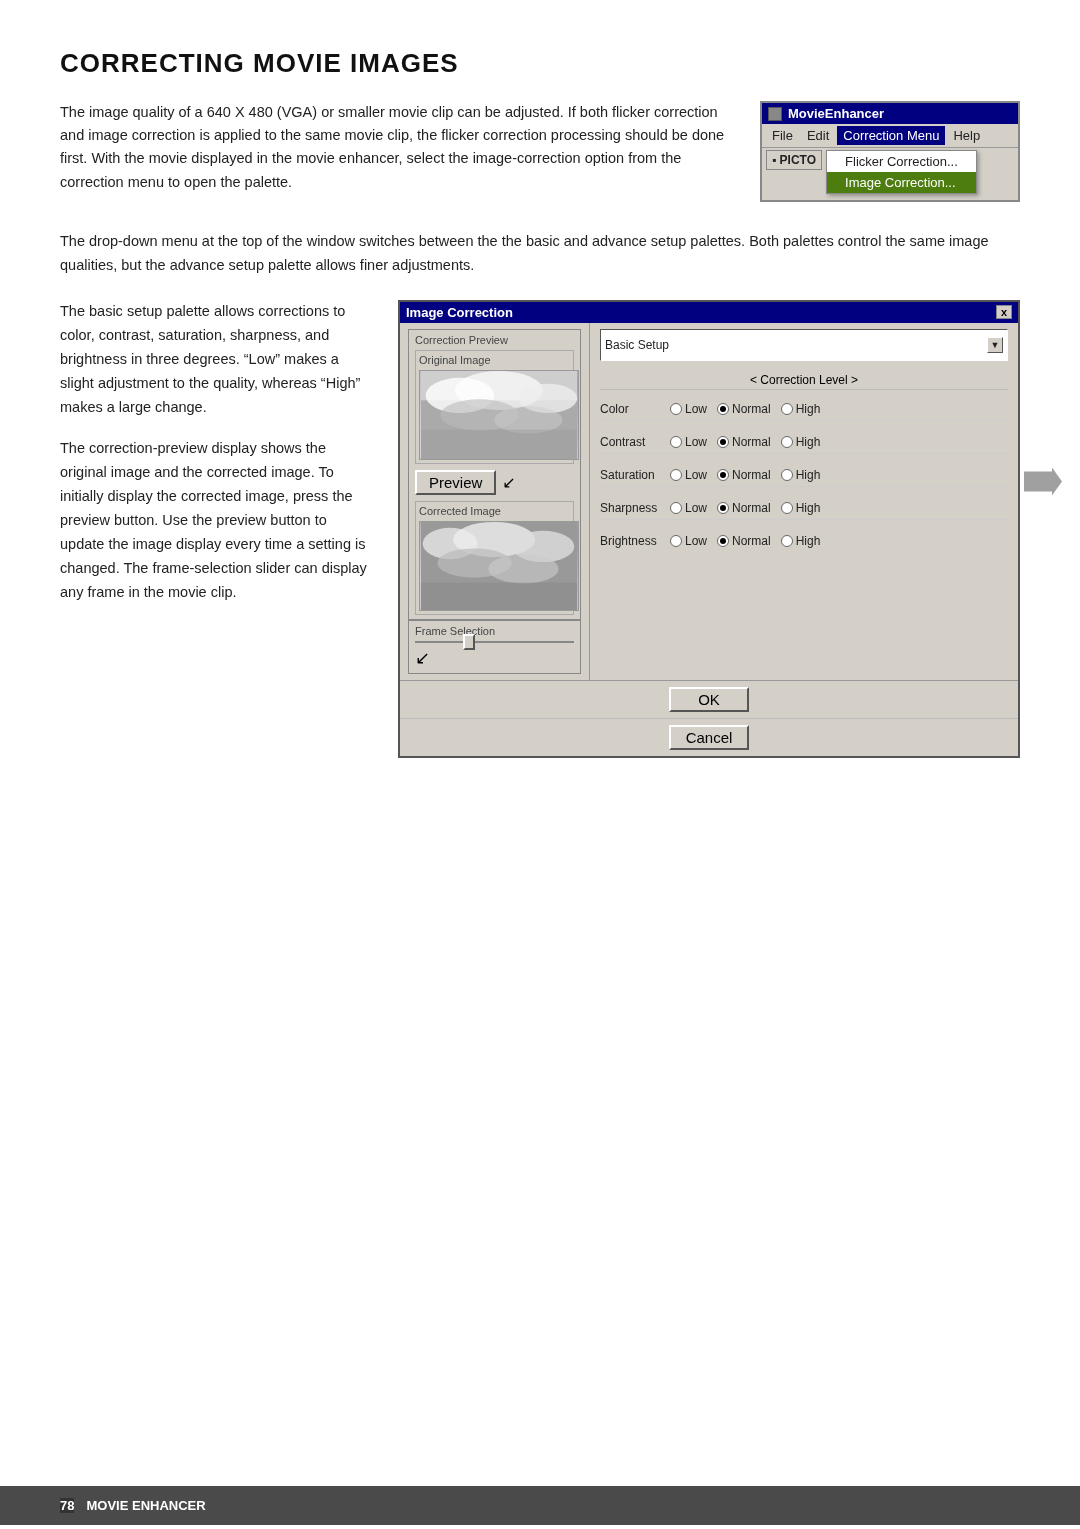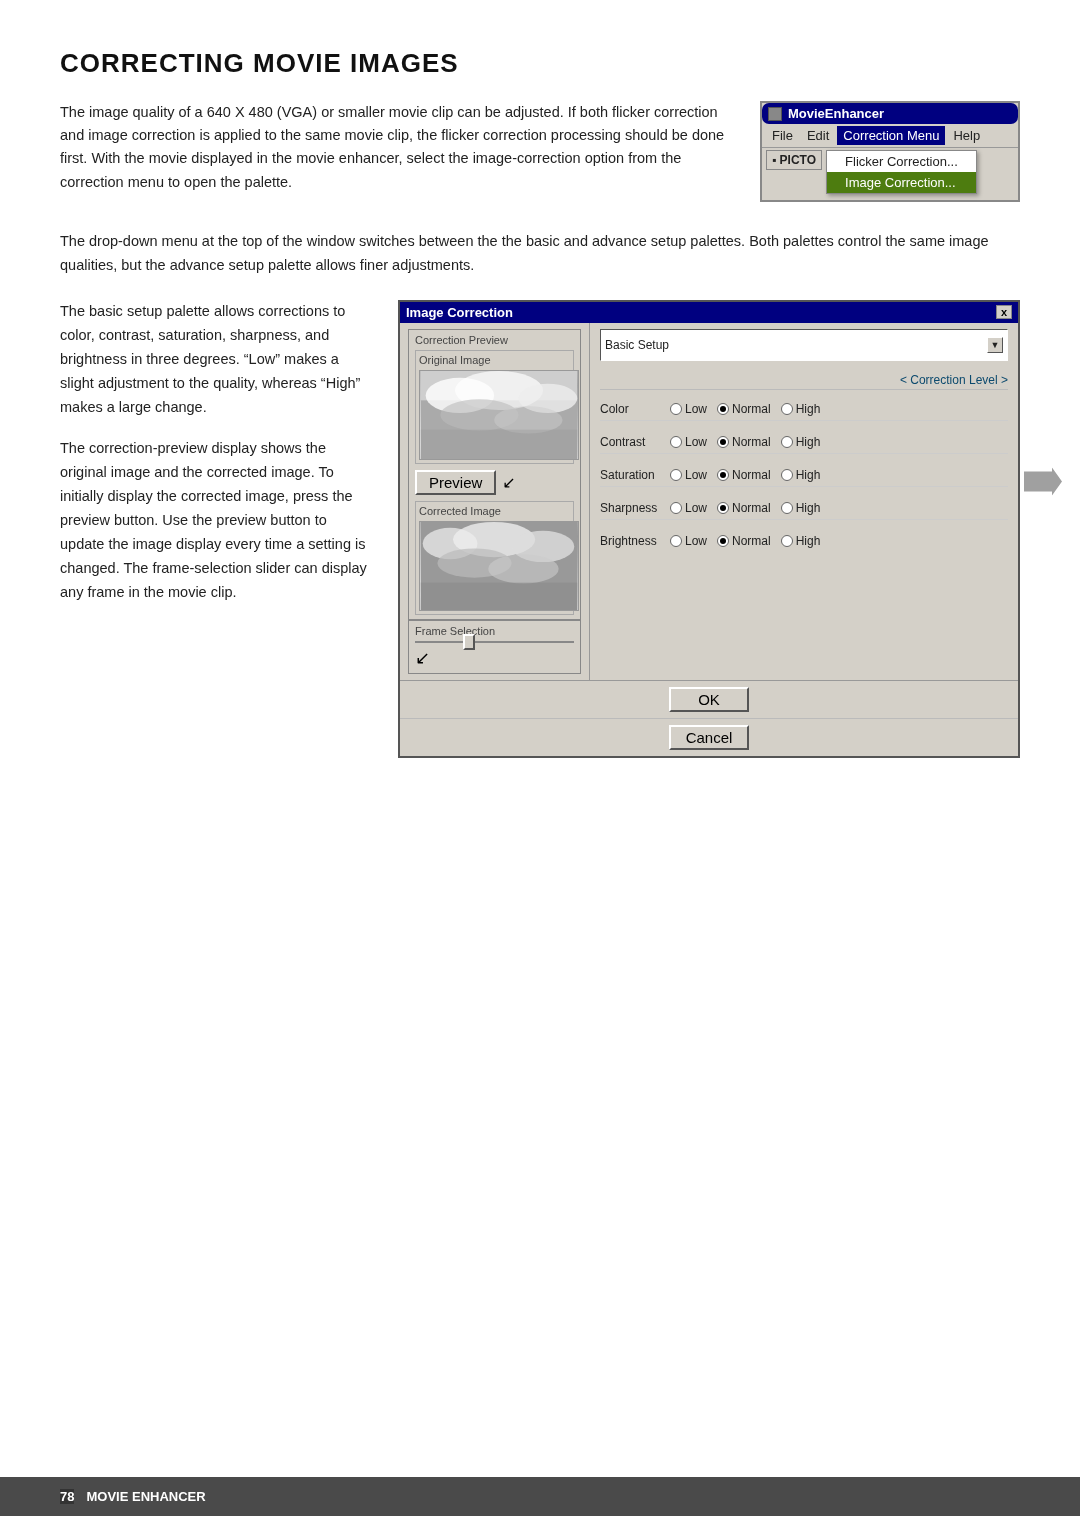--- a/index.html
+++ b/index.html
@@ -50,21 +50,20 @@
 
     .mw-titlebar {
       background: #000080;
       color: #fff;
       font-size: 13px;
       font-weight: bold;
       padding: 3px 6px;
       display: flex;
       align-items: center;
       gap: 6px;
-      border-radius: 7px;
     }
 
     .mw-titlebar-icon {
       width: 14px;
       height: 14px;
       background: #888;
       border: 1px solid #555;
       display: inline-block;
       flex-shrink: 0;
     }
@@ -305,23 +304,23 @@
       border-left: 1px solid #fff;
       border-right: 1px solid #555;
       border-bottom: 1px solid #555;
       display: flex;
       align-items: center;
       justify-content: center;
       font-size: 9px;
     }
 
     .correction-level-label {
-      text-align: right;
+      text-align: center;
       font-size: 12px;
-      color: #0c4a6e;
+      color: #000000;
       margin-bottom: 8px;
       padding: 2px 0;
       border-bottom: 1px solid #bbb;
     }
 
     .radio-row {
       display: flex;
       align-items: center;
       margin-bottom: 10px;
       padding: 4px 0;
@@ -381,21 +380,21 @@
       font-size: 12px;
       border-bottom: 1px solid #bbb;
     }
 
     .footer-btn:last-child {
       border-bottom: none;
     }
 
     .page-footer {
       position: fixed;
-      bottom: 13px;
+      bottom: 4px;
       left: 0;
       width: 1080px;
       background: #4a4a4a;
       color: #fff;
       font-size: 13px;
       font-weight: bold;
       padding: 12px 60px;
       display: flex;
       align-items: center;
       gap: 12px;

